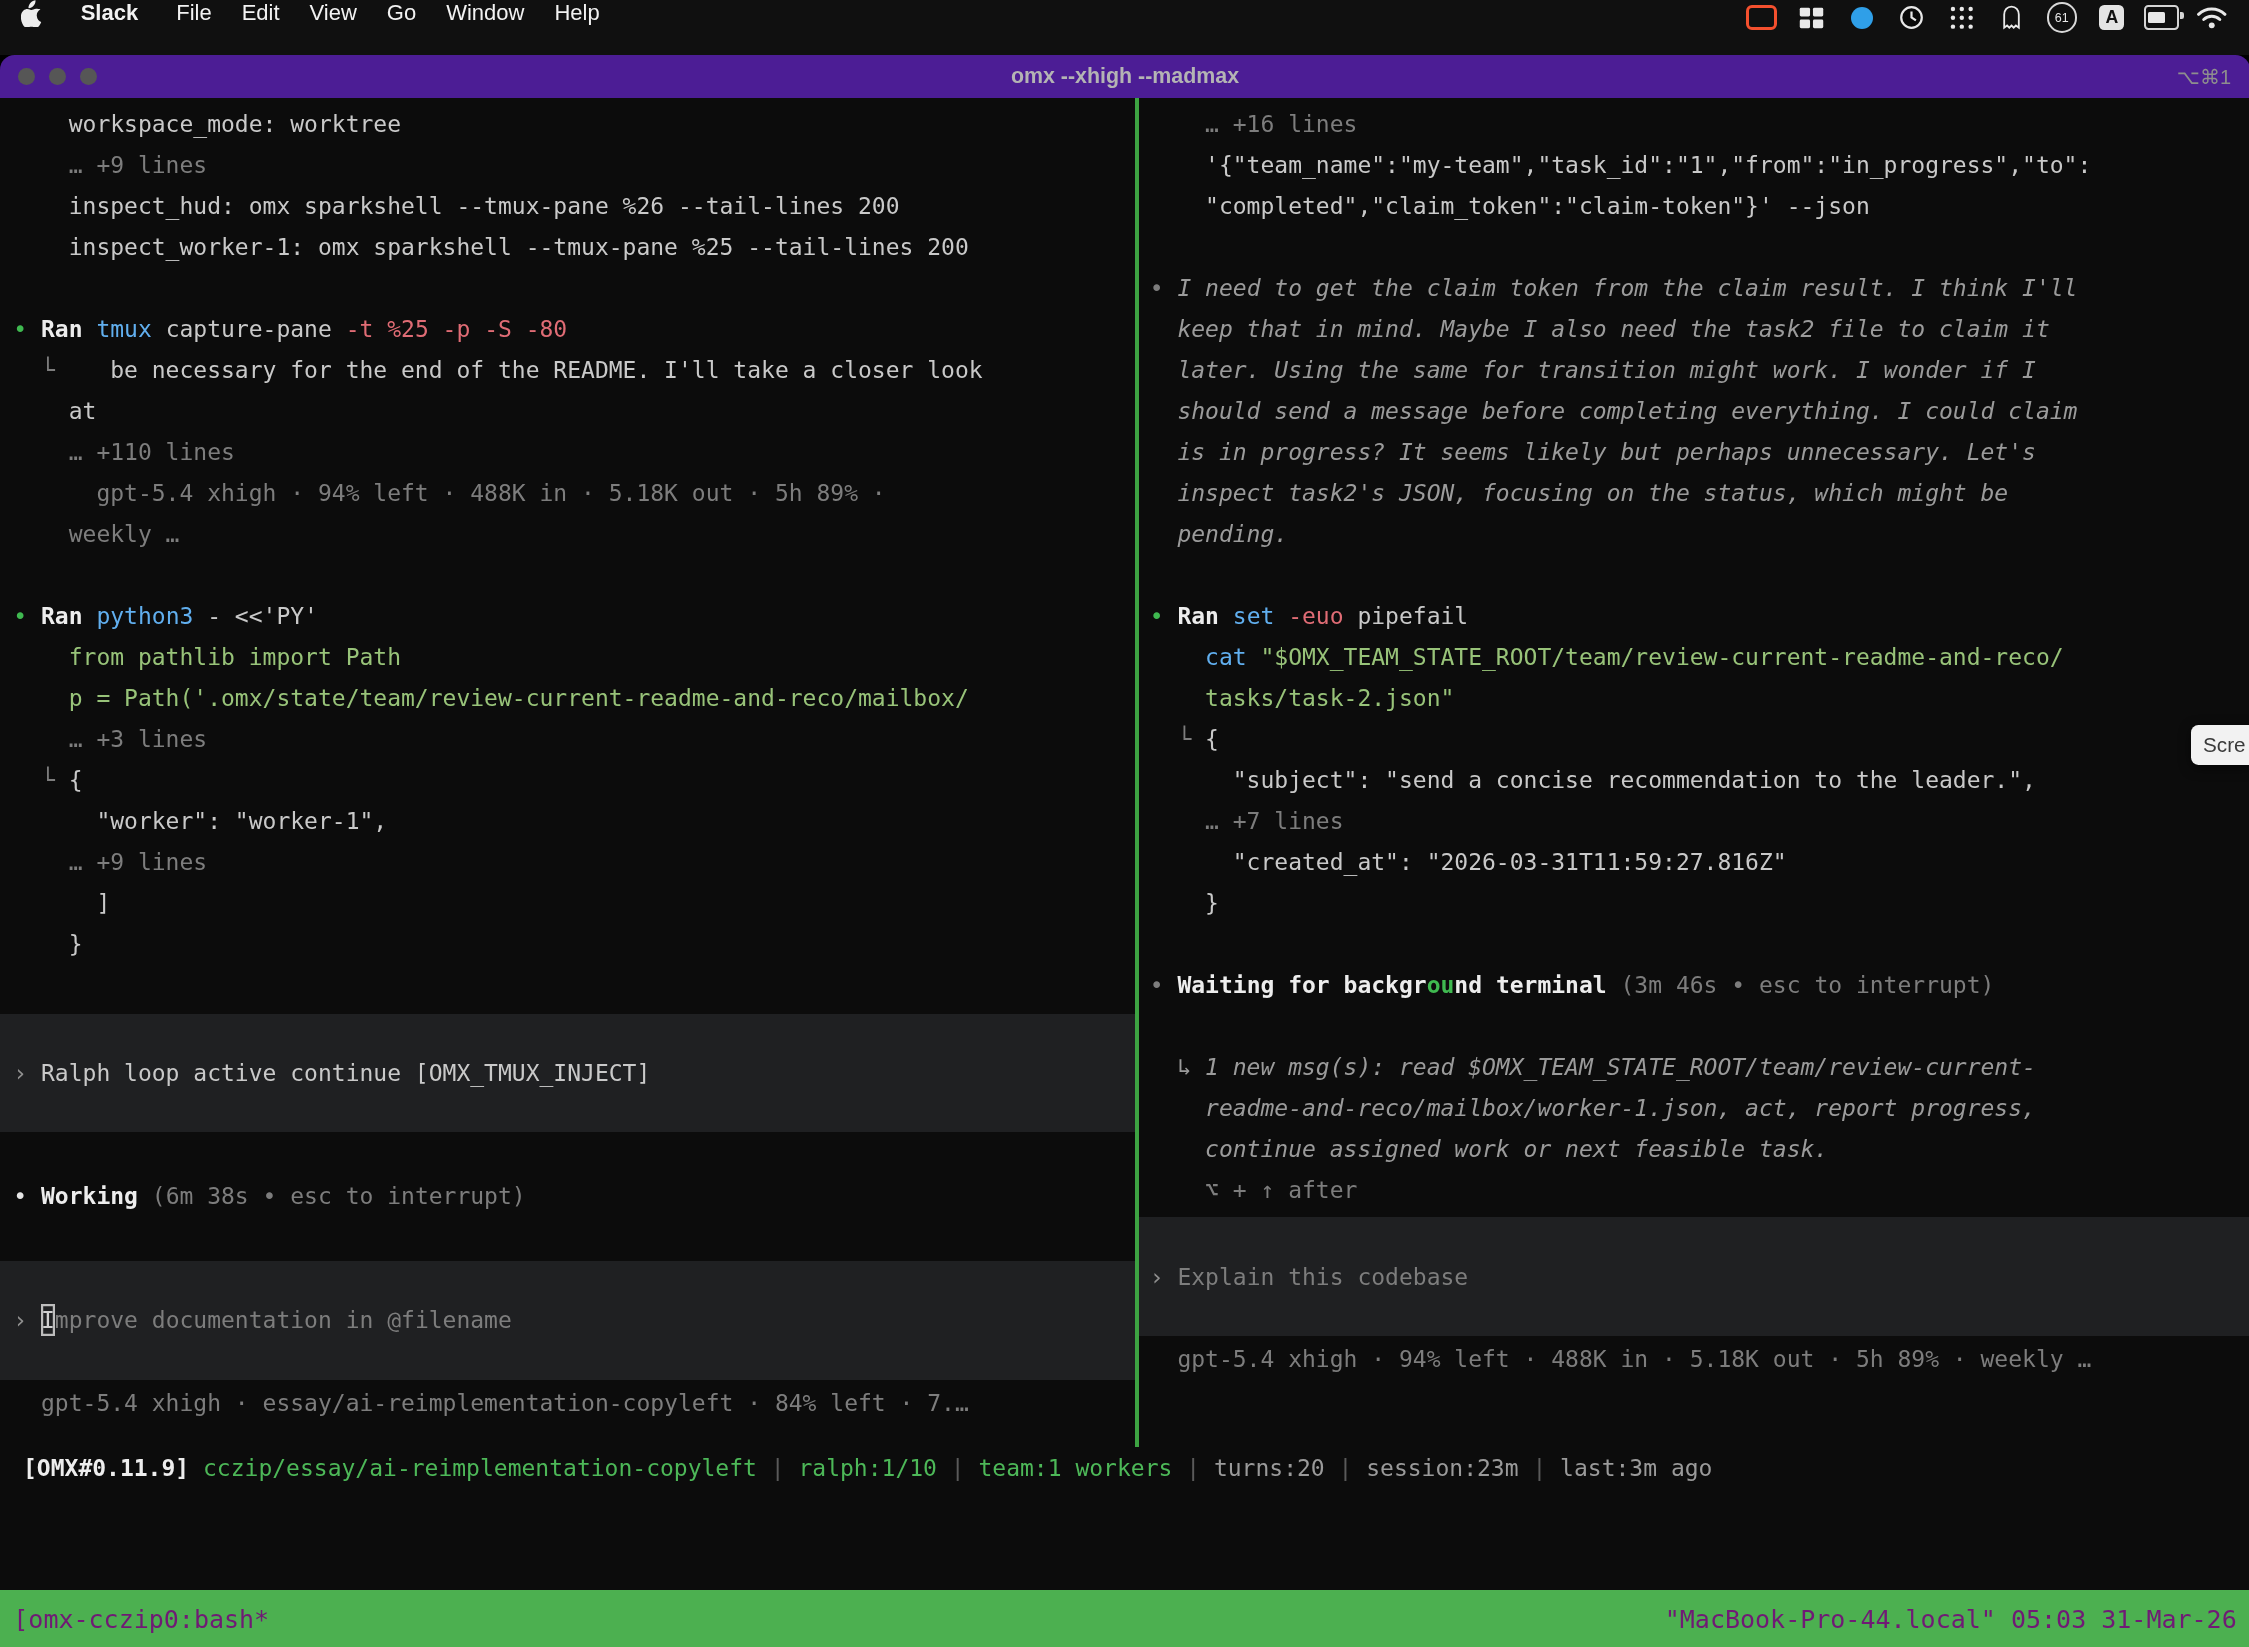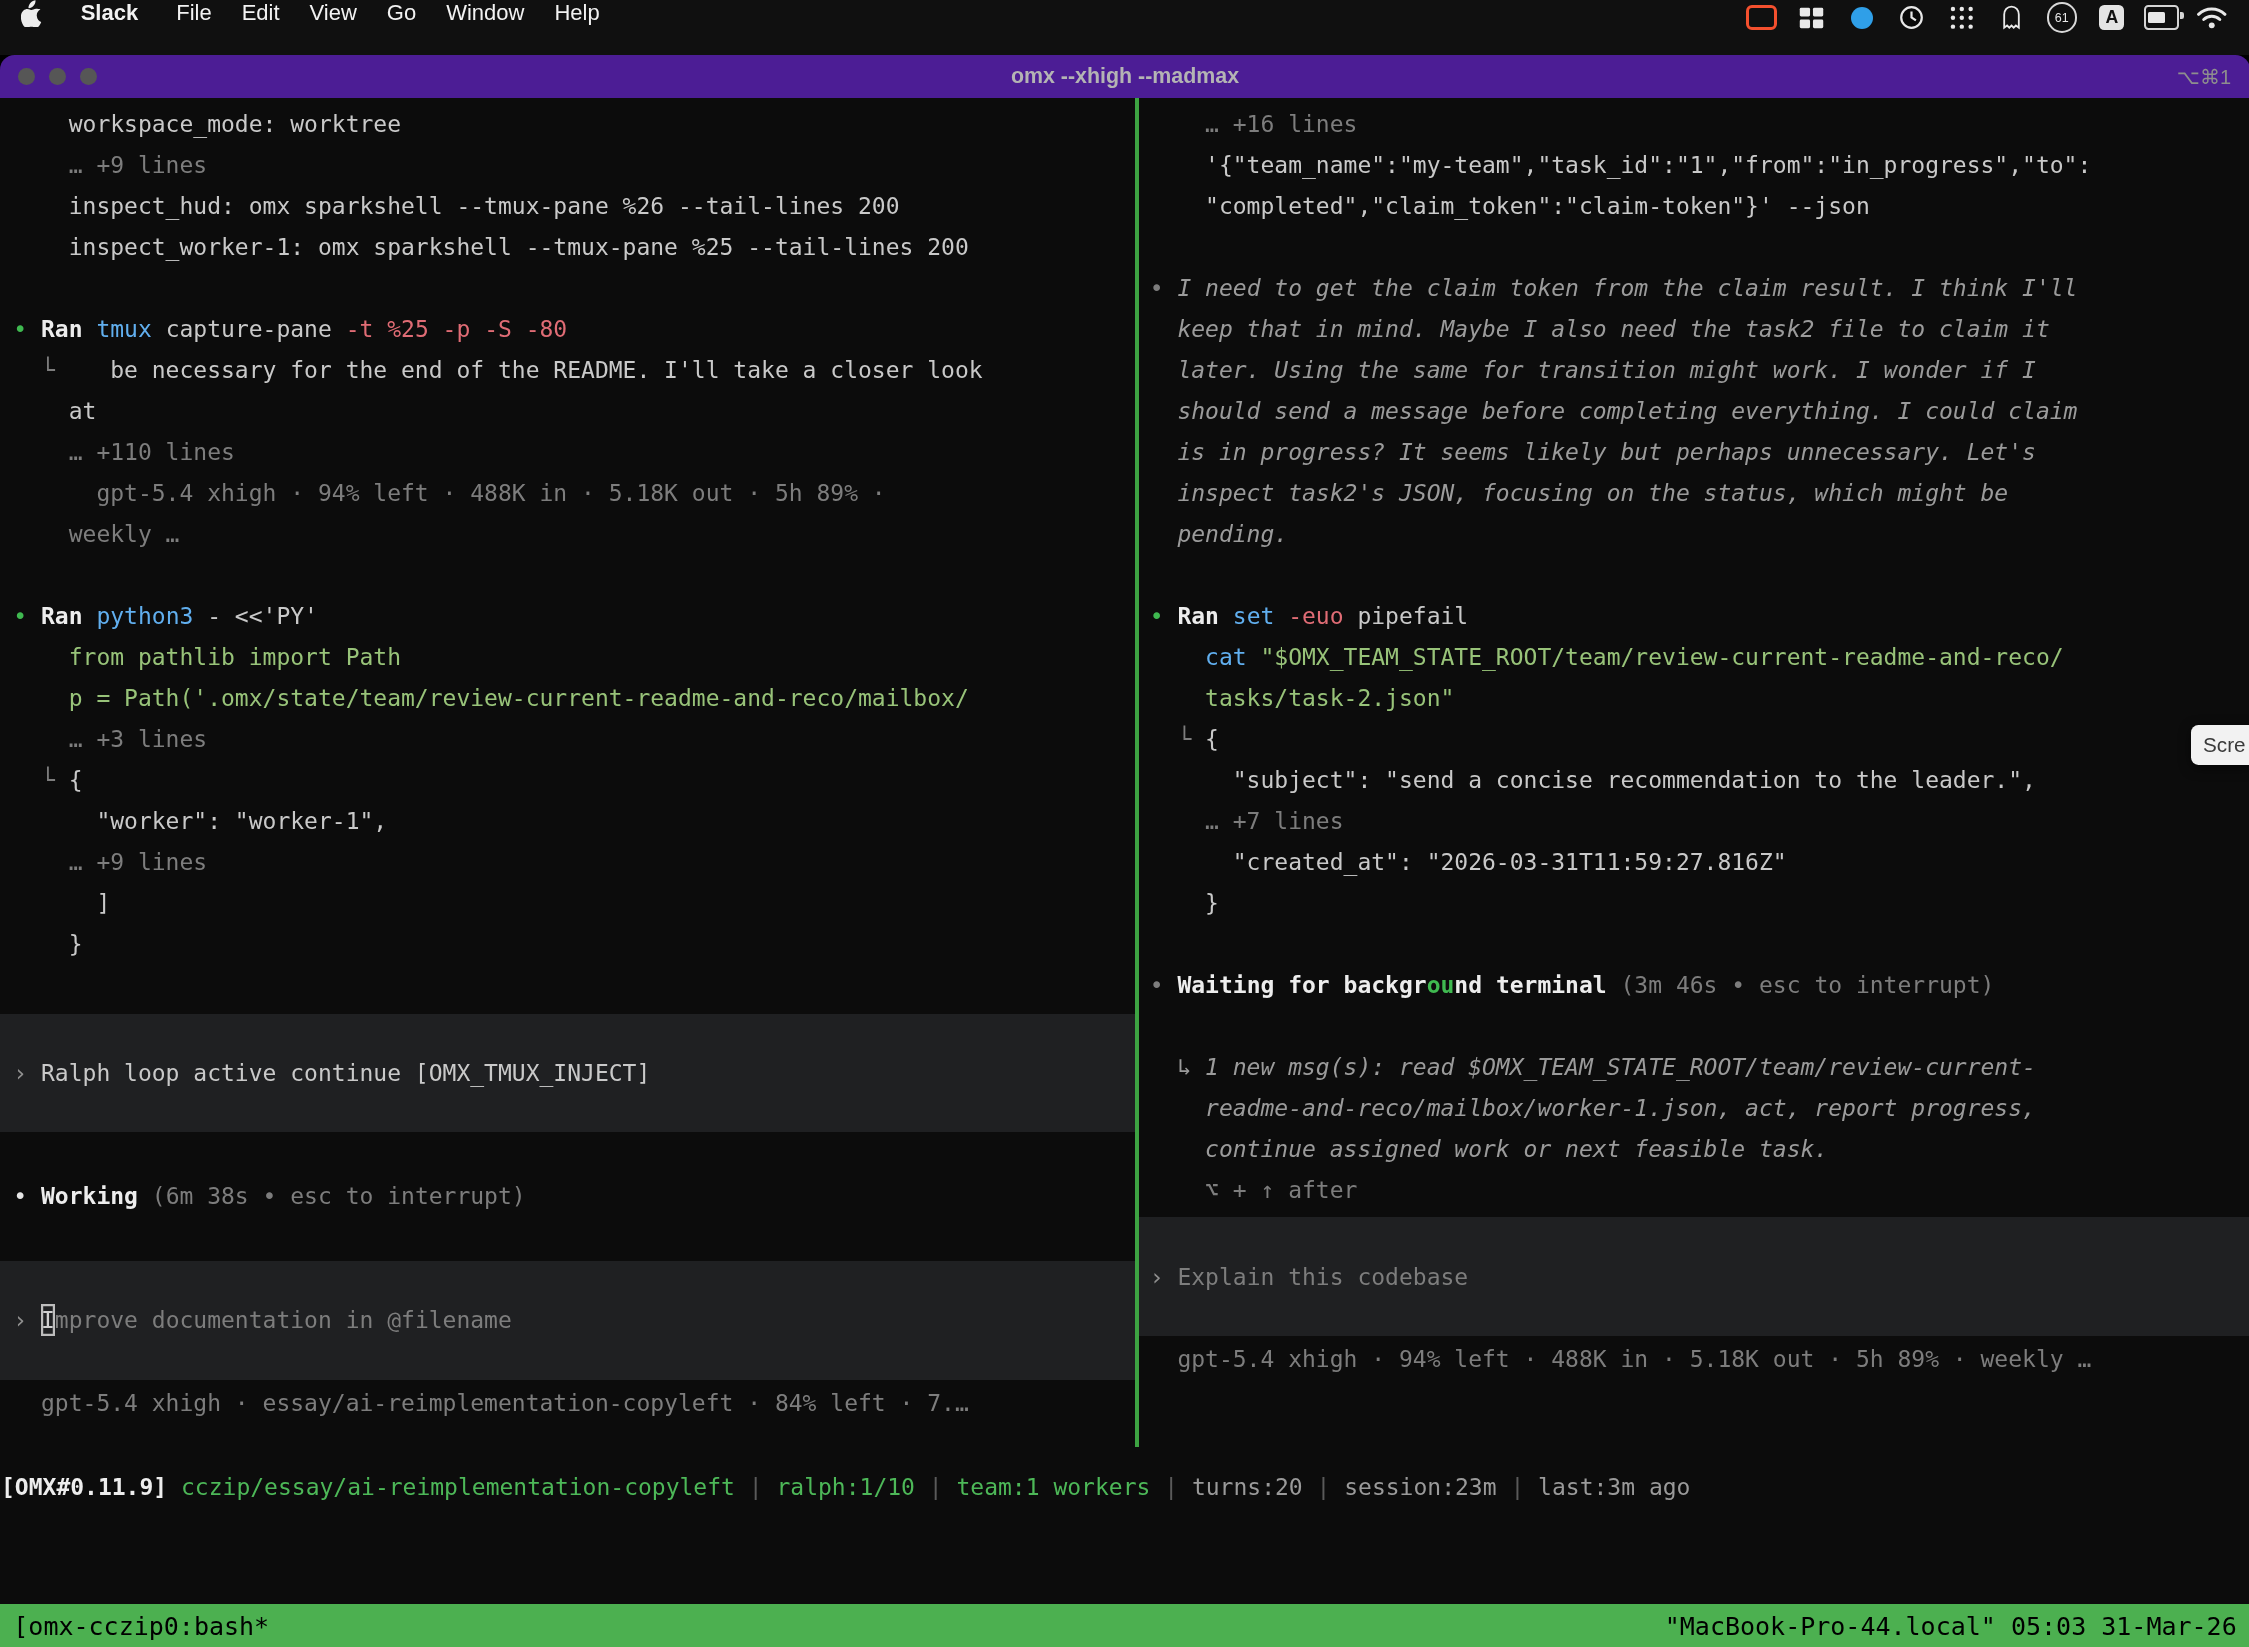--- a/index.html
+++ b/index.html
@@ -51,22 +51,22 @@
   .c-f{color:#e06c75}
   .c-s{color:#98c379}
   .c-i{color:#9b9b9b;font-style:italic}
   .c-p{color:#8f8f8f}
   .c-sp{color:#3fb950;font-weight:bold}
   .c-sg{color:#4db858}
   .c-sep{color:#5a5a5a}
   .c-st{color:#9a9a9a}
   .c-k{color:#cfcfcf;height:32px;line-height:32px;box-shadow:inset 0 0 0 2.2px #bdbdbd}
   
-  .omx-line{margin-top:19px;padding-left:1px}
-  .tmux{position:absolute;left:0;right:0;bottom:0;height:44px;background:#4cb050;color:#000000;
+  .omx-line{padding-left:23px}
+  .tmux{position:absolute;left:0;right:0;bottom:0;height:58px;background:#4cb050;color:#701a75;
     display:flex;align-items:center;justify-content:space-between;padding:0 13.3px;
     font-family:"DejaVu Sans Mono",monospace;font-size:25px}
   
   .tooltip{position:absolute;top:725px;right:0;height:40px;background:#f2f2f2;color:#3a3a3a;
     font-family:"Liberation Sans",sans-serif;font-size:20.7px;display:flex;align-items:center;
     padding:0 4.4px 0 11.8px;border-radius:7.4px 0 0 7.4px;box-shadow:0 3px 11.8px rgba(0,0,0,.55);z-index:60}
 </style>
 </head>
 <body>
 

